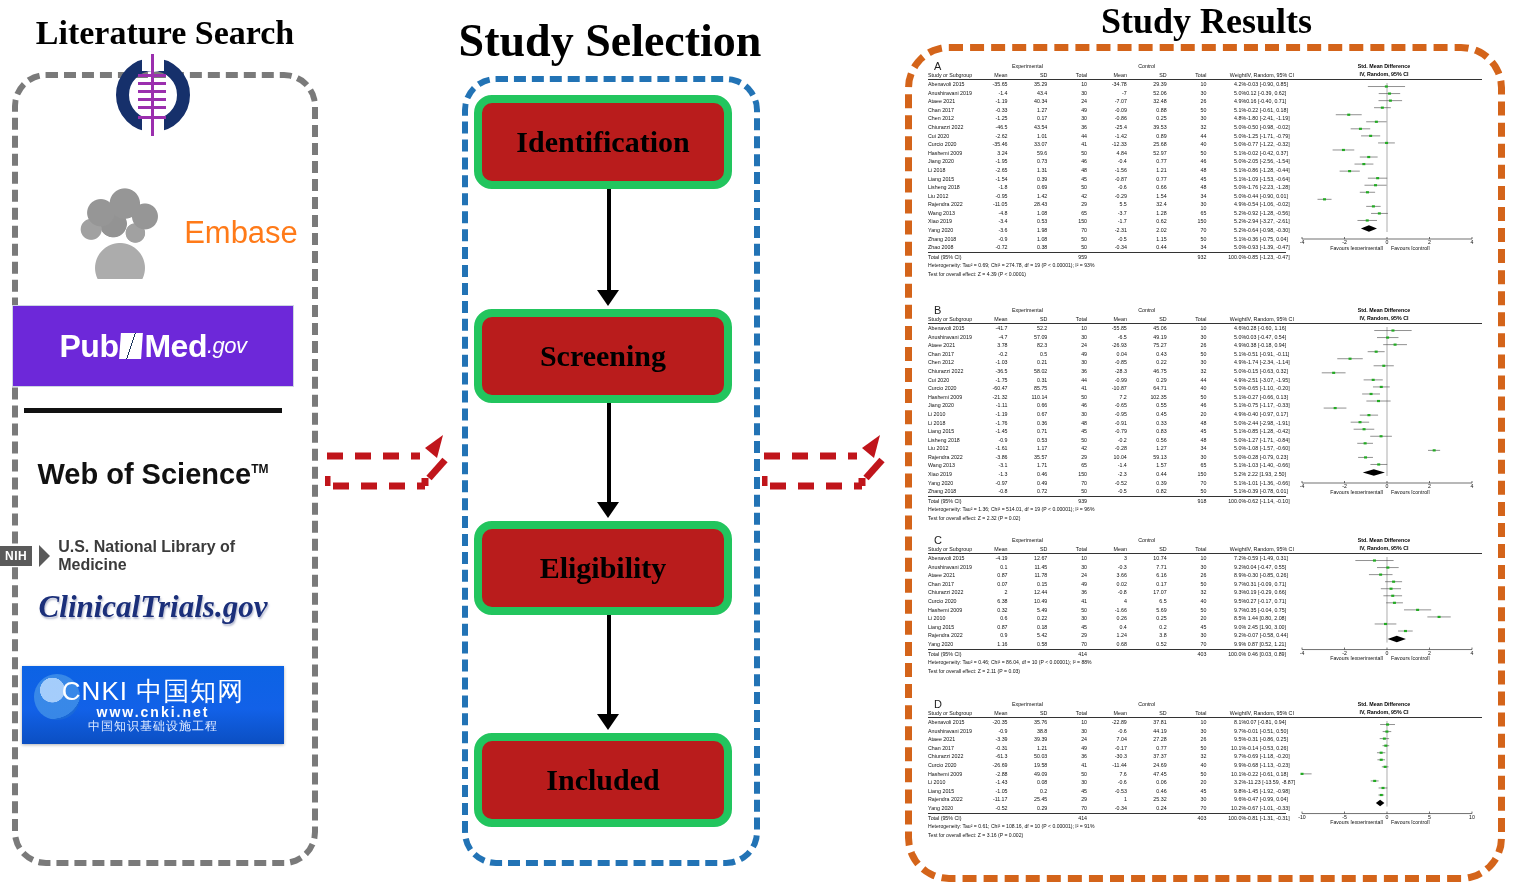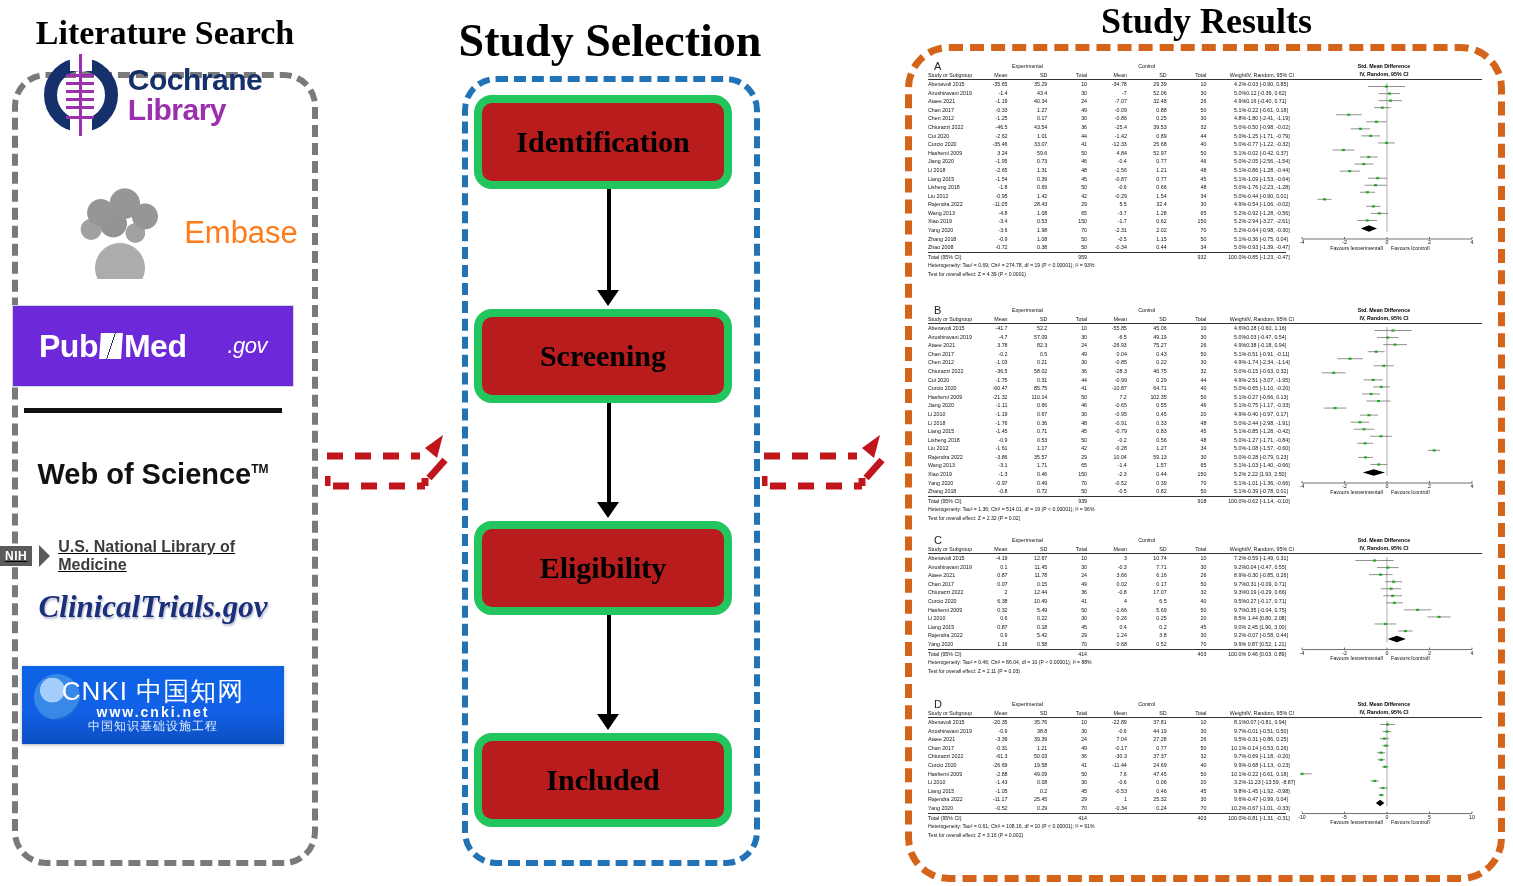--- a/index.html
+++ b/index.html
@@ -57,30 +57,30 @@
     display:flex;align-items:center;justify-content:center;
     box-shadow:0 0 0 1px #cdd6e2;
   }
   .pm-text{color:#fff;font-size:32px;font-weight:bold;letter-spacing:-.5px;display:flex;align-items:center;}
   .pm-book{
     display:inline-block;width:22px;height:26px;margin:0 2px;
     background:
       linear-gradient(105deg,#fff 0 48%,#1b365d 48% 52%,#fff 52% 100%);
     transform:skewX(-4deg);
   }
-  .pm-gov{font-size:22px;font-style:italic;font-weight:normal;padding-left:41px;}
+  .pm-gov{font-size:22px;font-style:italic;font-weight:normal;}
   
   #pm-divider{position:absolute;left:24px;top:408px;width:258px;height:5px;background:#111;}
   
   #logo-wos{top:436px;height:76px;}
   .wos-text{font-size:29px;font-weight:bold;color:#111;position:relative;}
   .wos-tm{font-size:12px;vertical-align:super;}
   
   #logo-nih{top:530px;height:52px;}
-  .nih-wrap{display:flex;align-items:center;gap:8px;text-decoration:underline;}
+  .nih-wrap{display:flex;align-items:center;gap:8px;}
   .nih-badge{
     background:#5a5a5a;color:#fff;font-size:12px;font-weight:bold;
     padding:3px 5px;letter-spacing:.5px;position:relative;
   }
   .nih-arrow{
     width:0;height:0;border-top:11px solid transparent;border-bottom:11px solid transparent;
     border-left:11px solid #5a5a5a;margin-left:-1px;
   }
   .nih-text{font-size:16px;color:#3b3b3b;font-weight:600;}
   
@@ -190,24 +190,20 @@
       <div class="coch-ring"></div>
         <div class="coch-gap"></div>
         <div class="coch-gap2"></div>
       <div class="coch-stem"></div>
       <div class="coch-tick" style="top:16px"></div>
       <div class="coch-tick" style="top:24px"></div>
       <div class="coch-tick" style="top:32px"></div>
       <div class="coch-tick" style="top:40px"></div>
       <div class="coch-tick" style="top:48px"></div>
       <div class="coch-tick" style="top:58px"></div>
-    </div>
-    <div class="coch-text">
-      <div class="coch-l1">Cochrane</div>
-      <div class="coch-l2">Library</div>
     </div>
   </div>
 </div>
 
 <div class="logo-slot" id="logo-embase">
   <div class="emb-wrap">
     <div class="emb-tree"></div>
     <div class="emb-text">Embase</div>
   </div>
 </div>

